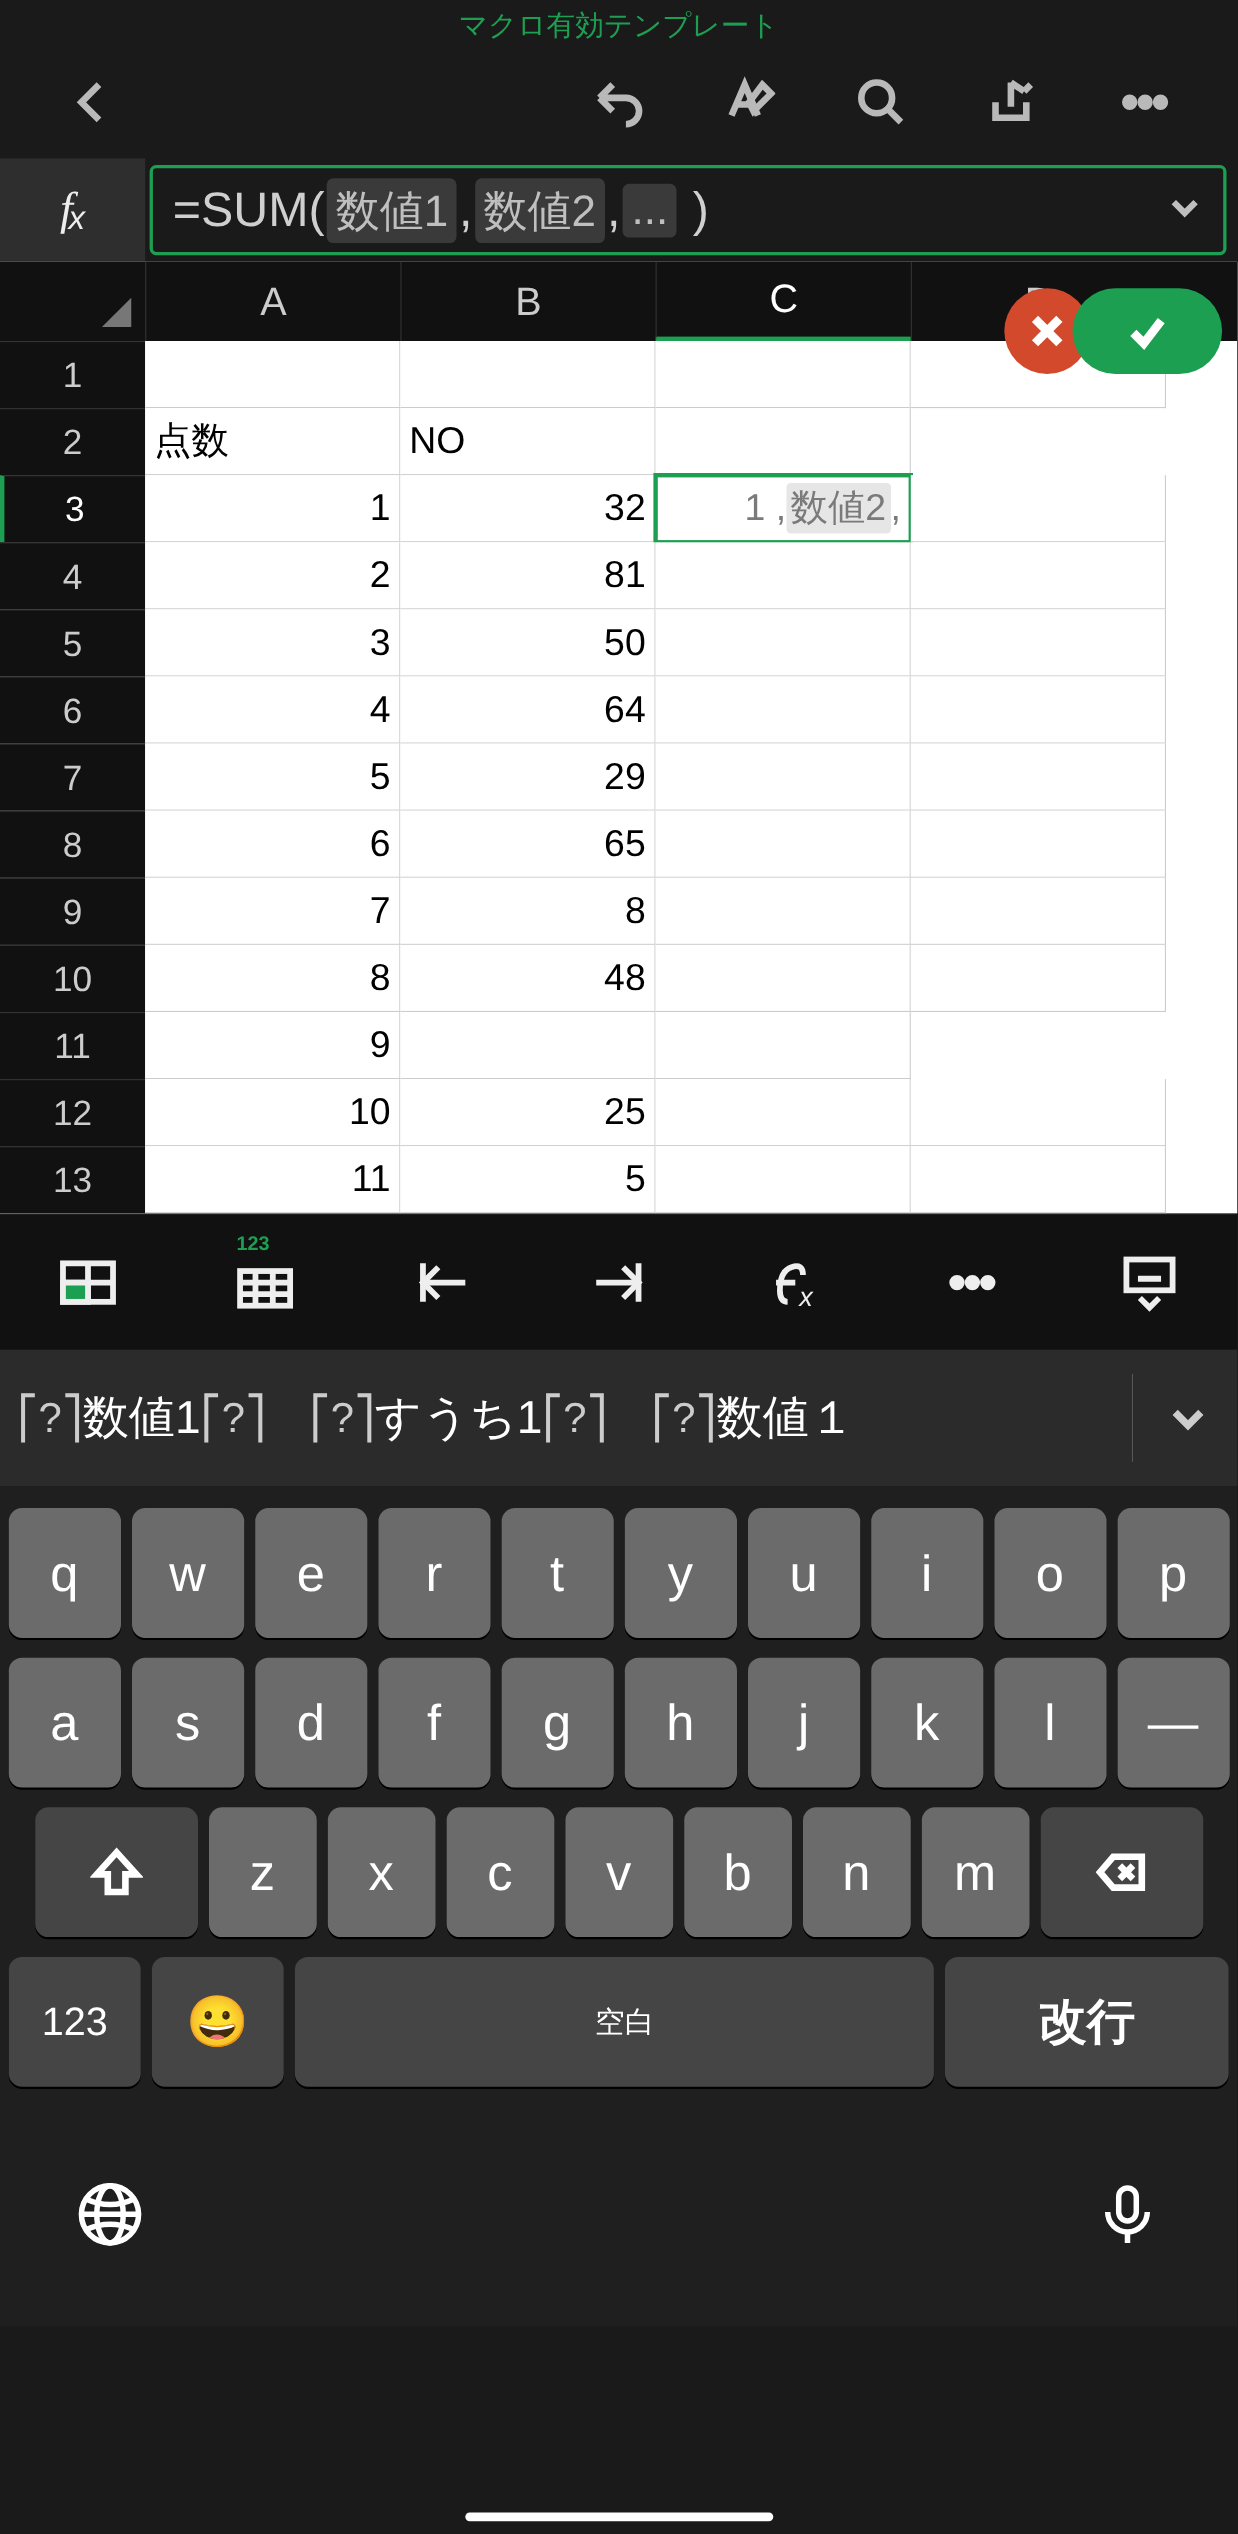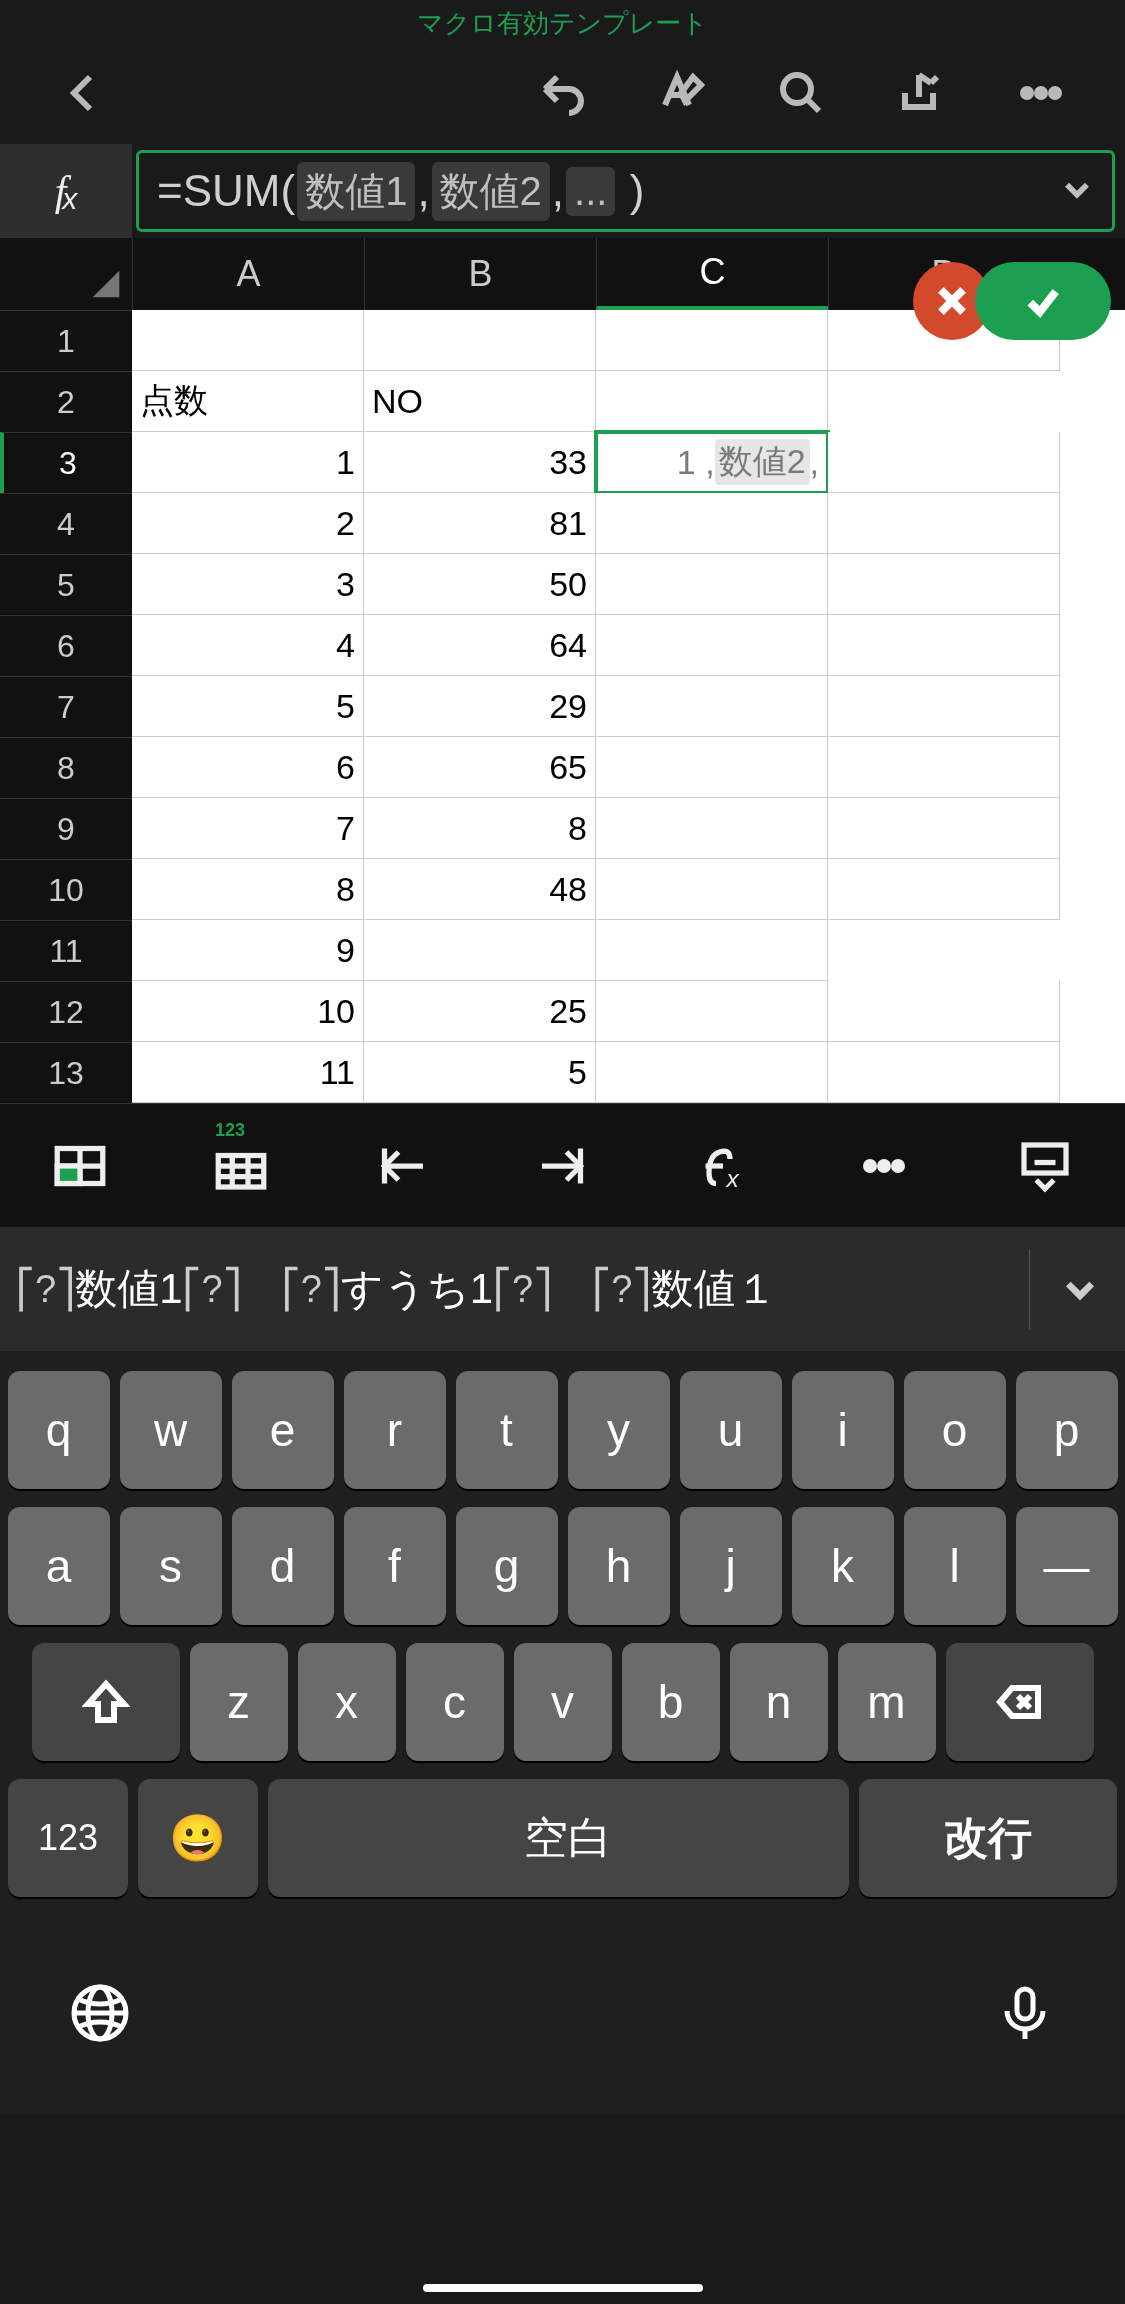--- a/index.html
+++ b/index.html
@@ -62,21 +62,21 @@
   .sugg-caret svg{width:40px;height:40px;stroke:#ccc;stroke-width:4;fill:none;}
 
   
   .kb { background:#1f1f1f; padding:20px 8px 0 8px; }
   .kb-row { display:flex; gap:10px; margin-bottom:18px; justify-content:center; }
   .key { background:#6b6b6b; color:#fff; font-size:46px; border-radius:12px; height:118px; display:flex; align-items:center; justify-content:center; box-shadow:0 2px 0 #000; }
   .key.dark { background:#454545; }
   .key.w1 { flex:0 0 102px; }
   .key.w0 { flex:0 0 98px; }
   .key.w15 { flex:0 0 148px; }
-  .key.space { flex:1; font-size:44px;padding-left:19px; }
+  .key.space { flex:1; font-size:27px;padding-left:19px; }
   .key.ret { flex:0 0 258px; font-size:44px;font-weight:bold; }
   .key.num { flex:0 0 120px; font-size:36px; }
   .key.emoji { flex:0 0 120px; font-size:46px; }
   .key svg{width:48px;height:48px;stroke:#fff;stroke-width:3;fill:none;}
 
   .kb-bottom { display:flex; justify-content:space-between; align-items:center; height:200px; padding:0 60px; }
   .kb-bottom svg{width:64px;height:64px;stroke:#fff;stroke-width:2.5;fill:none;}
   .home-ind { position:absolute; bottom:12px; left:50%; transform:translateX(-50%); width:280px; height:8px; background:#fff; border-radius:5px; }
 
   .grid-wrap{position:relative;}
@@ -166,21 +166,21 @@
         </div>
         <div class="row">
           <div class="rh">2</div>
           <div class="cell left">点数</div>
           <div class="cell left">NO</div>
           <div class="cell left"></div>
         </div>
         <div class="row selrow">
           <div class="rh">3</div>
           <div class="cell right">1</div>
-          <div class="cell right">33</div>
+          <div class="cell right">32</div>
           <div class="cell right active">
             <span>1 , </span>
             <span class="arg">数値2</span>
             <span> ,</span>
           </div>
           <div class="cell left"></div>
         </div>
         <div class="row">
           <div class="rh">4</div>
           <div class="cell right">2</div>

